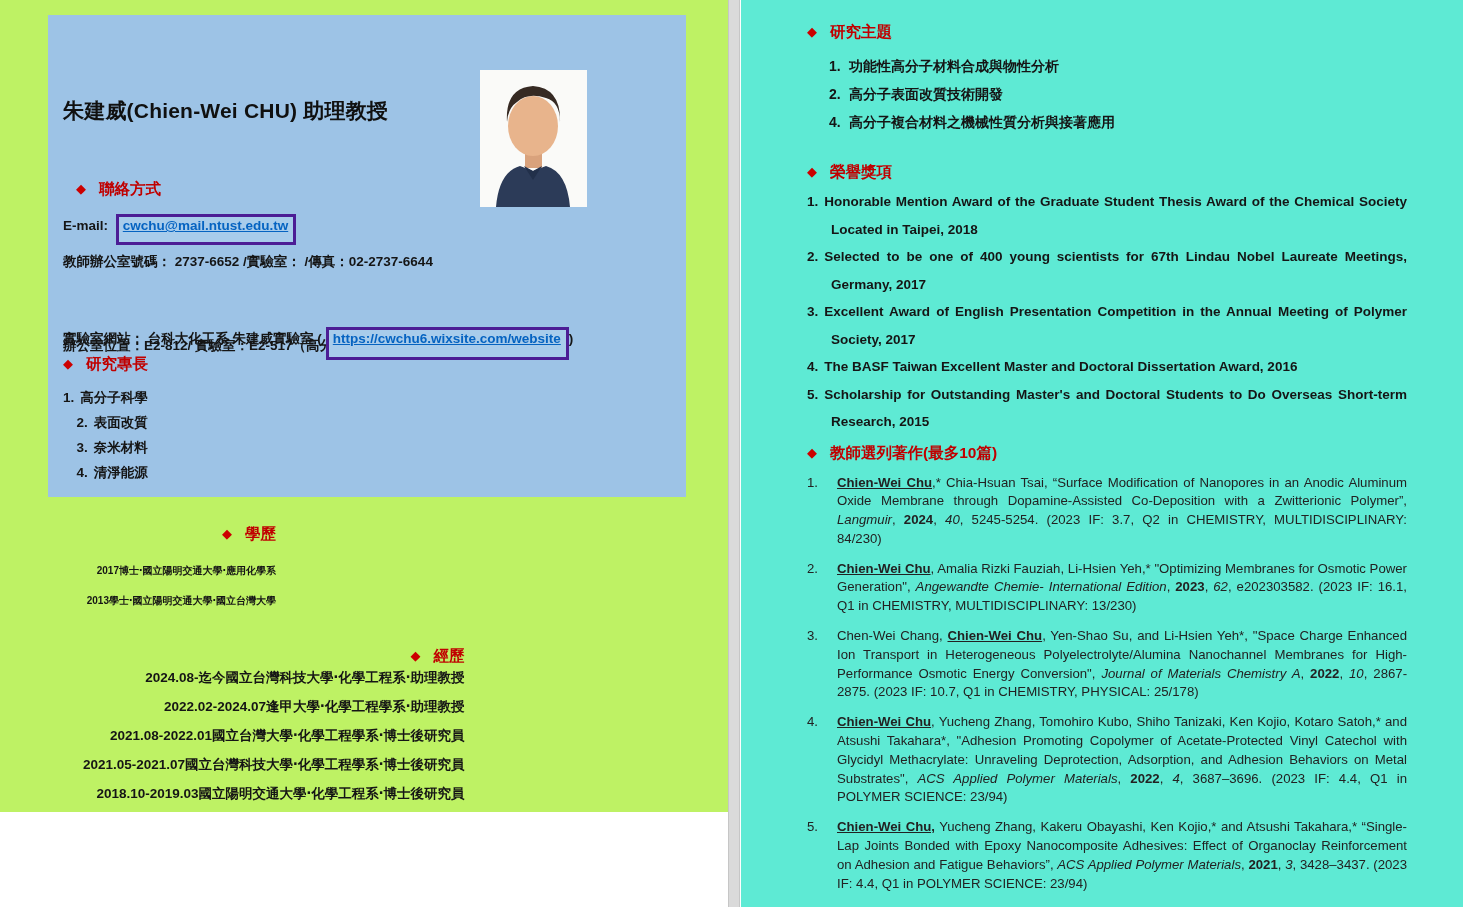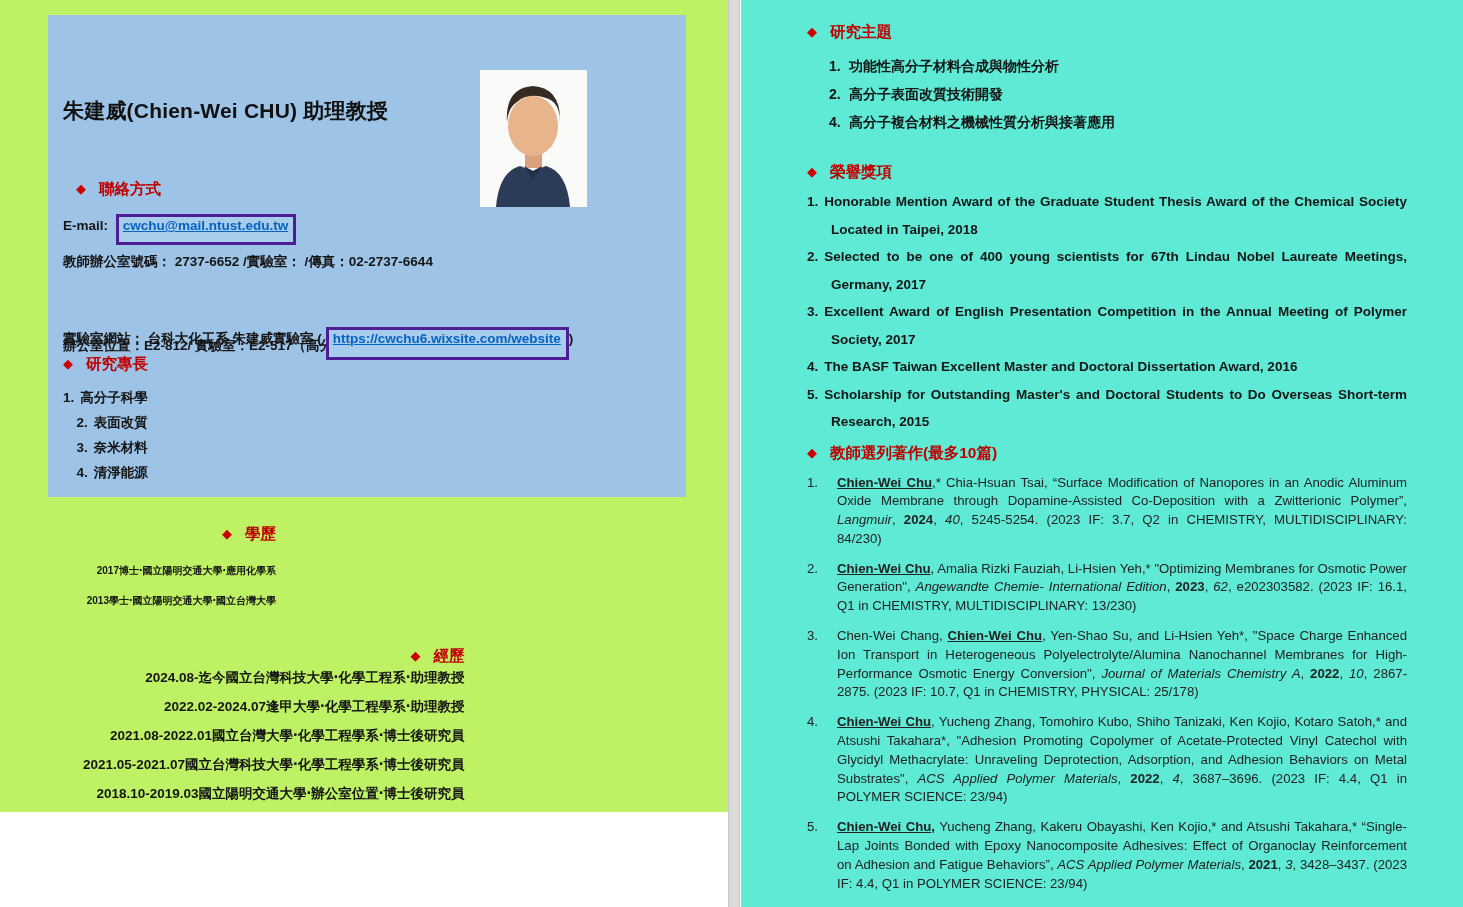--- a/index.html
+++ b/index.html
@@ -125,21 +125,21 @@
 
   <div class="exp-block">
     <div class="sec-head">
       <span class="diamond">◆</span><span>經歷</span>
     </div>
     <div class="exp-rows" id="experience-rows">
         <div class="exp-row"><span class="period">2024.08-迄今</span><span>國立台灣科技大學‧化學工程系‧助理教授</span></div>
         <div class="exp-row"><span class="period">2022.02-2024.07</span><span>逢甲大學‧化學工程學系‧助理教授</span></div>
         <div class="exp-row"><span class="period">2021.08-2022.01</span><span>國立台灣大學‧化學工程學系‧博士後研究員</span></div>
         <div class="exp-row"><span class="period">2021.05-2021.07</span><span>國立台灣科技大學‧化學工程學系‧博士後研究員</span></div>
-        <div class="exp-row"><span class="period">2018.10-2019.03</span><span>國立陽明交通大學‧辦公室位置‧博士後研究員</span></div>
+        <div class="exp-row"><span class="period">2018.10-2019.03</span><span>國立陽明交通大學‧化學工程系‧博士後研究員</span></div>
       </div>
   </div>
 </div>
 
 <div class="divider"></div>
 
 <div class="page-right">
 
   <div class="sec-head topics-head">
     <span class="diamond">◆</span><span>研究主題</span>

